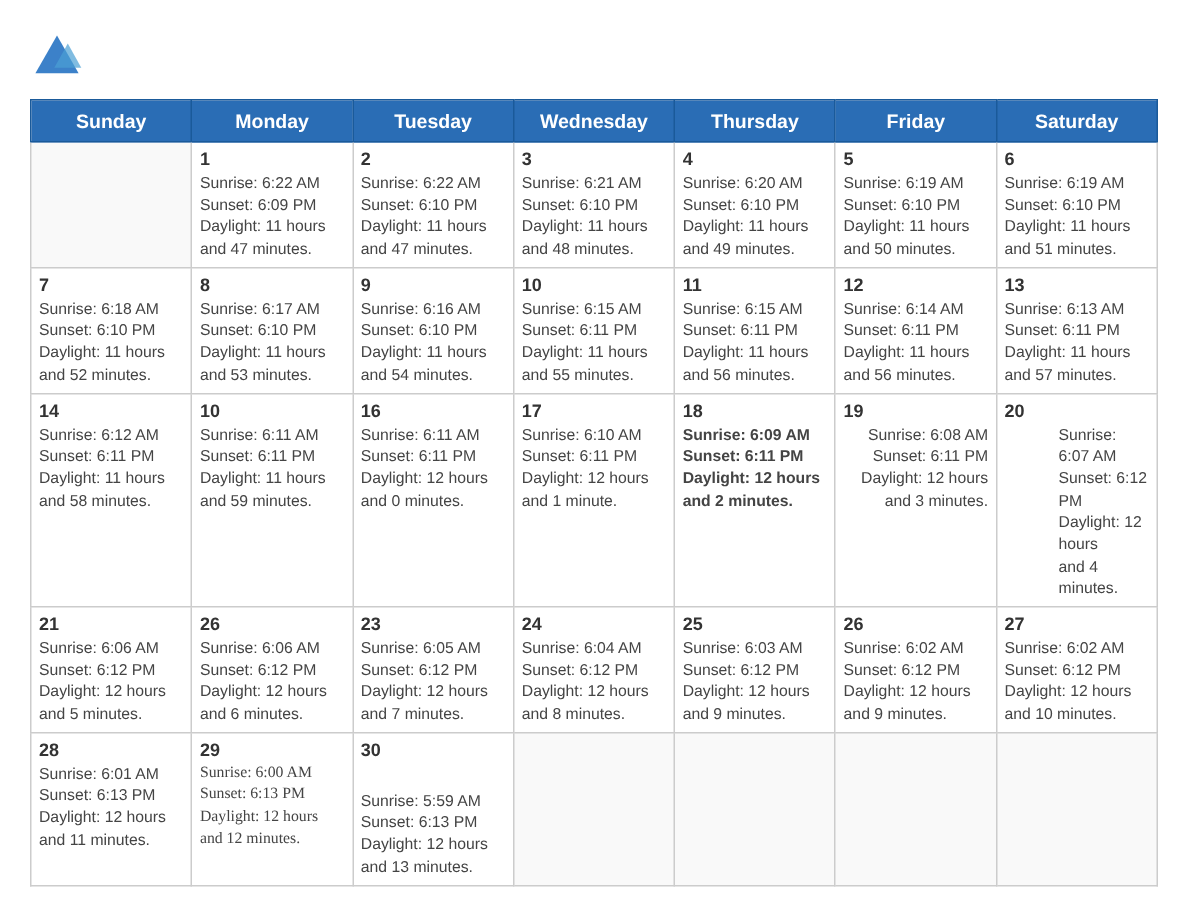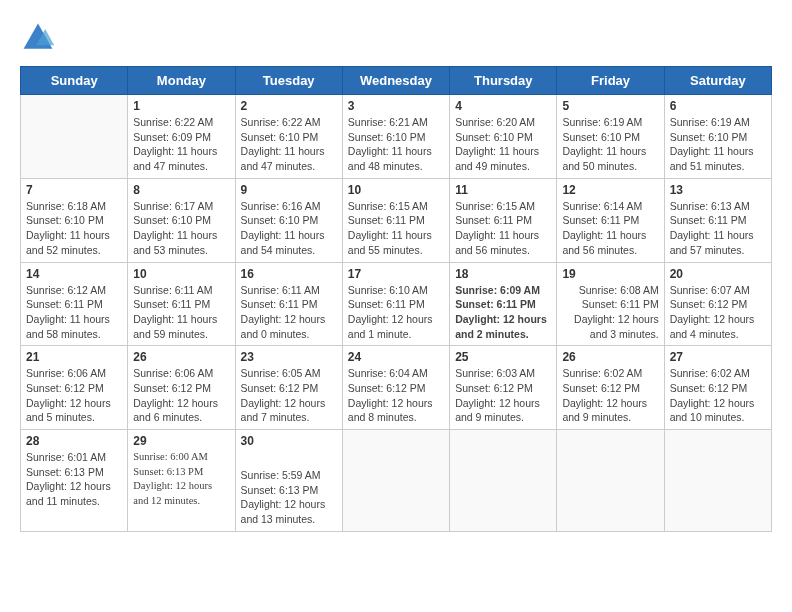--- a/index.html
+++ b/index.html
@@ -249,21 +249,21 @@
         </td>
         <td>
           <span class="day-number">19</span>
           <div class="day-info" style="white-space: pre-line; text-align: right;">Sunrise: 6:08 AM
 Sunset: 6:11 PM
 Daylight: 12 hours
 and 3 minutes.</div>
         </td>
         <td>
           <span class="day-number">20</span>
-          <div class="day-info" style="white-space: pre-line;">Sunrise: 6:07 AM
+          <div class="day-info" style="white-space: pre-line; margin-left: 36px;">Sunrise: 6:07 AM
 Sunset: 6:12 PM
 Daylight: 12 hours
 and 4 minutes.</div>
         </td>
       </tr>
       <tr>
         <td>
           <span class="day-number">21</span>
           <div class="day-info" style="white-space: pre-line;">Sunrise: 6:06 AM
 Sunset: 6:12 PM

